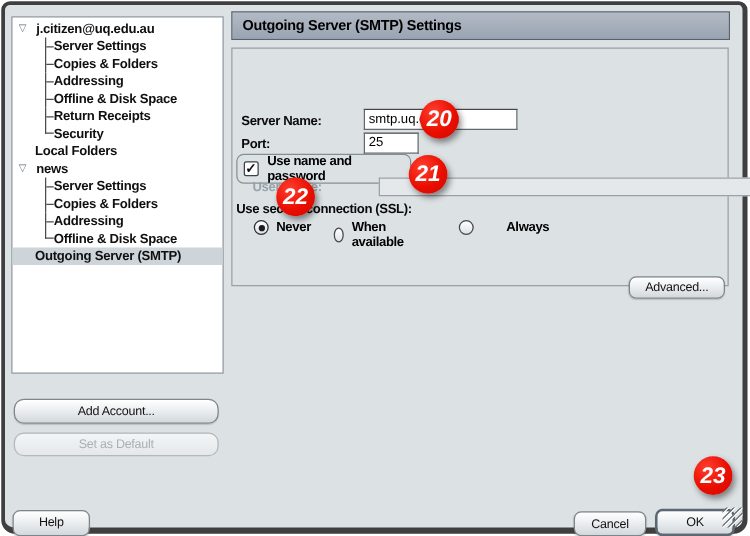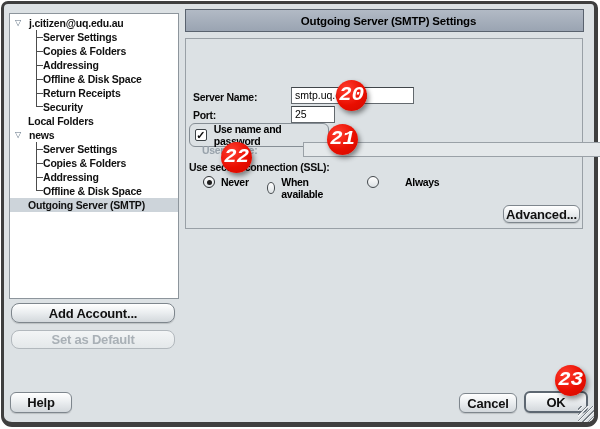--- a/index.html
+++ b/index.html
@@ -44,37 +44,38 @@
     border-top:1px solid #4c4c4c;
   }
   .child.last .conn { height:50%; border-bottom:1px solid #4c4c4c; }
   .child.last .conn::after { display:none; }
 
   
   .btn {
     position:absolute; display:flex; align-items:center; justify-content:center;
     border:1px solid #7e868d; border-radius:6px;
     background:linear-gradient(#ffffff, #eceff1 45%, #d3d8dc);
-    font-size:13px; font-weight:700; letter-spacing:-0.2px; color:#111;
+    font-size:10px; font-weight:400; letter-spacing:-0.2px; color:#111;
     box-shadow:0 1px 1px rgba(0,0,0,0.15);
+    margin-top:16px;
   }
   .btn.disabled {
     color:#a9b0b6; border-color:#b2b8bd;
     background:linear-gradient(#f3f5f6, #e4e8ea);
     box-shadow:none;
   }
   .btn.default { border:2px solid #5d6771; }
 
   
   .header-bar {
     position:absolute; left:181px; top:5px; width:399px; height:23px;
     background:linear-gradient(#b2bac5, #9aa4b2);
     border:1px solid #59626e;
     display:flex; align-items:center; padding-left:8px;
-    font-size:11.5px; font-weight:700; letter-spacing:-0.2px; color:#000;justify-content:center;
+    font-size:11.5px; font-weight:700; letter-spacing:-0.2px; color:#000;
   }
   .group-box {
     position:absolute; left:181px; top:34px; width:398px; height:191px;
     border:1px solid #99a0a6; background:#dce1e4;
   }
   .desc {
     position:absolute; left:189px; top:43px; font-size:10.5px;
     letter-spacing:-0.33px; line-height:13px; color:#0a0a0a; white-space:nowrap;
   }
   .flabel {
@@ -121,22 +122,22 @@
 
   
   .badge {
     position:absolute; width:31px; height:31px; border-radius:50%;
     background:radial-gradient(circle at 35% 30%, #ff3e30, #e90e00 55%, #cf0a00);
     box-shadow:2px 3px 5px rgba(0,0,0,0.45);
     display:flex; align-items:center; justify-content:center;
     z-index:50;
   }
   .badge span {
-    color:#ffffff; font-family:Liberation Mono, monospace;
-    font-style:italic; font-weight:700; font-size:21px; line-height:1;
+    color:#ffffff; font-family:Liberation Sans, sans-serif;
+    font-style:italic; font-weight:700; font-size:18px; line-height:1;
     transform:translateY(-1px);
   }
 
   .grip {
     position:absolute; right:0; bottom:0; width:16px; height:16px;
     background:repeating-linear-gradient(135deg,
       rgba(120,128,134,0) 0 2px, rgba(110,118,125,0.9) 2px 3px,
       rgba(245,247,248,0.9) 3px 4px);
     border-bottom-right-radius:7px;
   }

